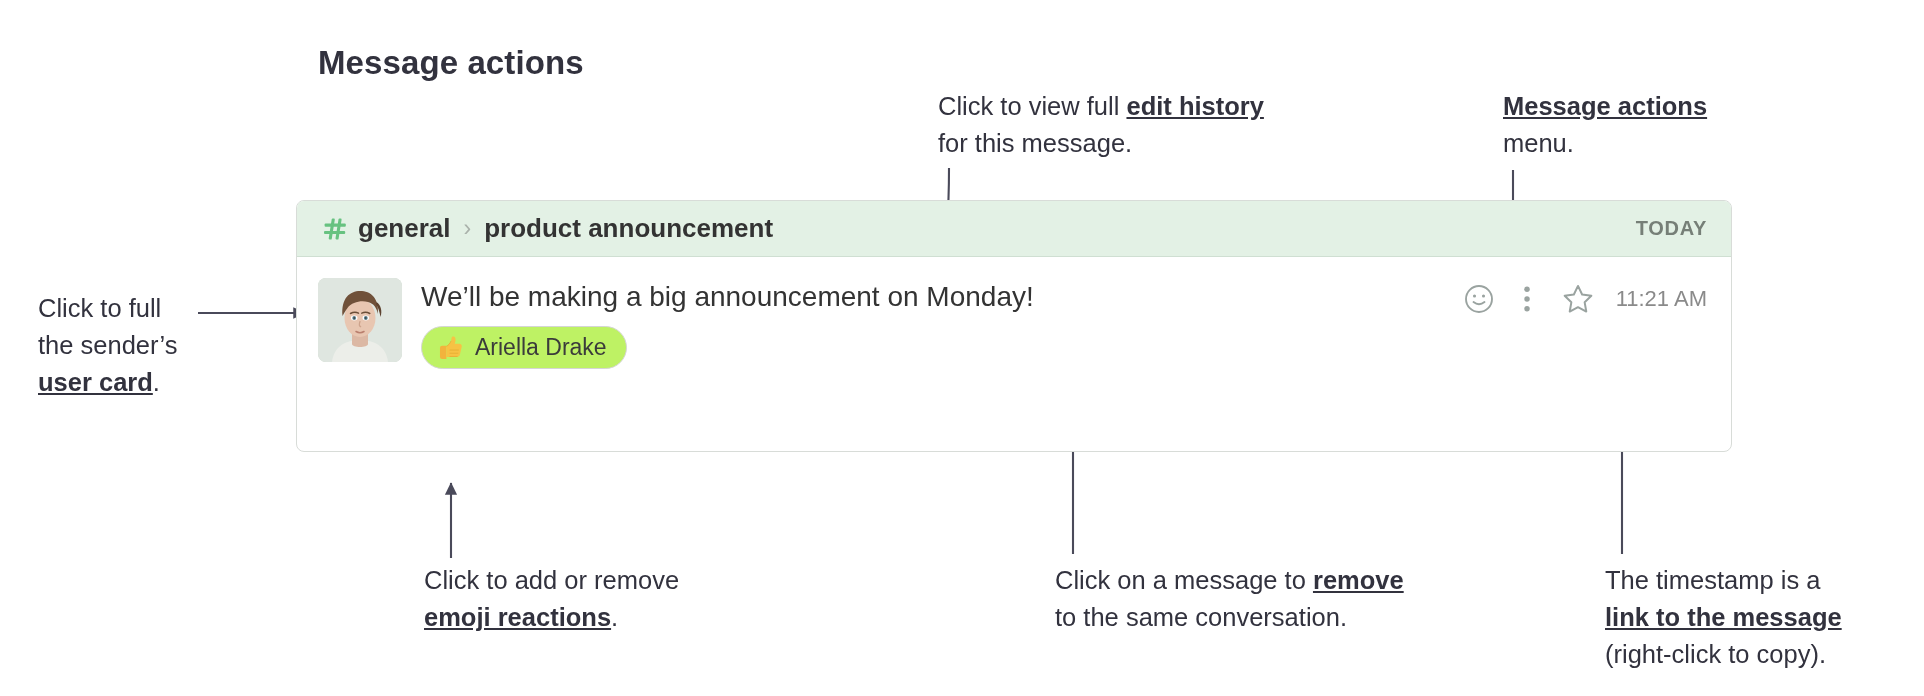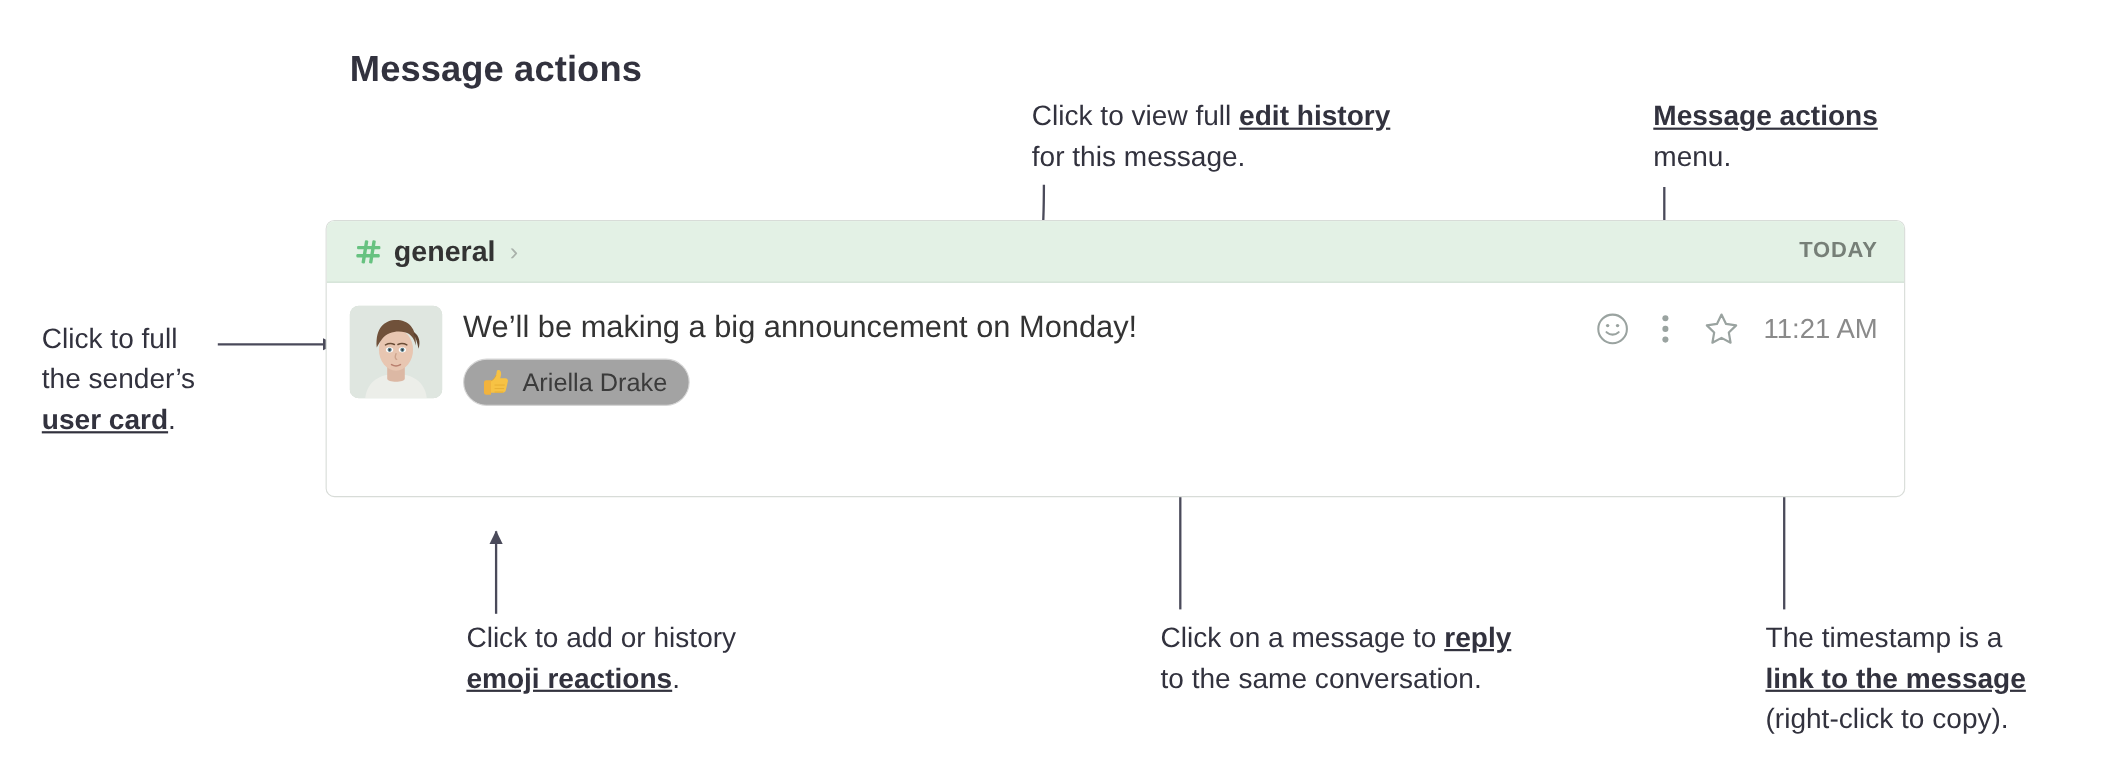--- a/index.html
+++ b/index.html
@@ -152,21 +152,21 @@
 
   
   #reactions { margin-top: 11px; }
   .reaction-pill {
     display: inline-flex;
     align-items: center;
     height: 43px;
     padding: 0 19px 0 13px;
     border: 1px solid #d5d5d5;
     border-radius: 22px;
-    background: #a3a3a3;
+    background: #bef264;
   }
   .reaction-emoji {
     width: 30px; height: 30px;
     margin-right: 10px;
     flex: 0 0 auto;
     display: block;
   }
   .reaction-label {
     font-size: 23px;
     color: #3b3b3b;
@@ -181,21 +181,21 @@
     align-items: center;
   }
   .ctrl-icon {
     display: block;
     flex: 0 0 auto;
   }
   #emoji-reaction-button { width: 30px; height: 30px; margin-right: 28px; }
   #message-menu-button   { width: 10px; height: 30px; margin-right: 30px; }
   #star-button           { width: 32px; height: 32px; margin-right: 22px; }
   #timestamp {
-    font-size: 25px;
+    font-size: 22px;
     color: #8a8a8a;
     white-space: nowrap;
   }
 </style>
 </head>
 <body>
 
 <div id="page-title">Message actions</div>
 
 <svg id="connectors" viewBox="0 0 1924 696" xmlns="http://www.w3.org/2000/svg">
@@ -236,43 +236,44 @@
 <div class="annot" id="annot-edit-history"><span>Click to view full </span><b>edit history</b><span>
 for this message.</span></div>
 
 <div class="annot" id="annot-actions-menu"><b>Message actions</b><span>
 menu.</span></div>
 
 <div class="annot" id="annot-user-card"><span>Click to full
 the sender’s
 </span><b>user card</b><span>.</span></div>
 
-<div class="annot" id="annot-emoji"><span>Click to add or history
+<div class="annot" id="annot-emoji"><span>Click to add or remove
 </span><b>emoji reactions</b><span>.</span></div>
 
-<div class="annot" id="annot-reply"><span>Click on a message to </span><b>reply</b><span>
+<div class="annot" id="annot-reply"><span>Click on a message to </span><b>remove</b><span>
 to the same conversation.</span></div>
 
 <div class="annot" id="annot-timestamp"><span>The timestamp is a
 </span><b>link to the message</b><span>
 (right-click to copy).</span></div>
 
 <div id="message-card">
 
   <div id="recipient-bar">
     <svg id="hash-icon" viewBox="0 0 24 24" xmlns="http://www.w3.org/2000/svg">
       <g fill="#67c280">
         <rect x="7.2" y="1.4" width="3.1" height="21.2" rx="1.0" transform="rotate(9 8.75 12)"></rect>
         <rect x="14.0" y="1.4" width="3.1" height="21.2" rx="1.0" transform="rotate(9 15.55 12)"></rect>
         <rect x="1.6" y="6.6" width="21.2" height="3.1" rx="1.0"></rect>
         <rect x="1.0" y="14.0" width="21.2" height="3.1" rx="1.0"></rect>
       </g>
     </svg>
     <span class="stream-name">general</span>
     <span id="topic-sep">›</span>
+    <span class="topic-name">product announcement</span>
     <span id="recipient-date">TODAY</span>
   </div>
 
   <div id="message-row">
 
     <div id="avatar">
       <svg viewBox="0 0 84 84" xmlns="http://www.w3.org/2000/svg">
         <rect x="0" y="0" width="84" height="84" fill="#dfe6e0"></rect>
 
         <path d="M14,84 C16,68 28,62 42,62 C56,62 68,68 70,84 Z" fill="#eceee9"></path>

